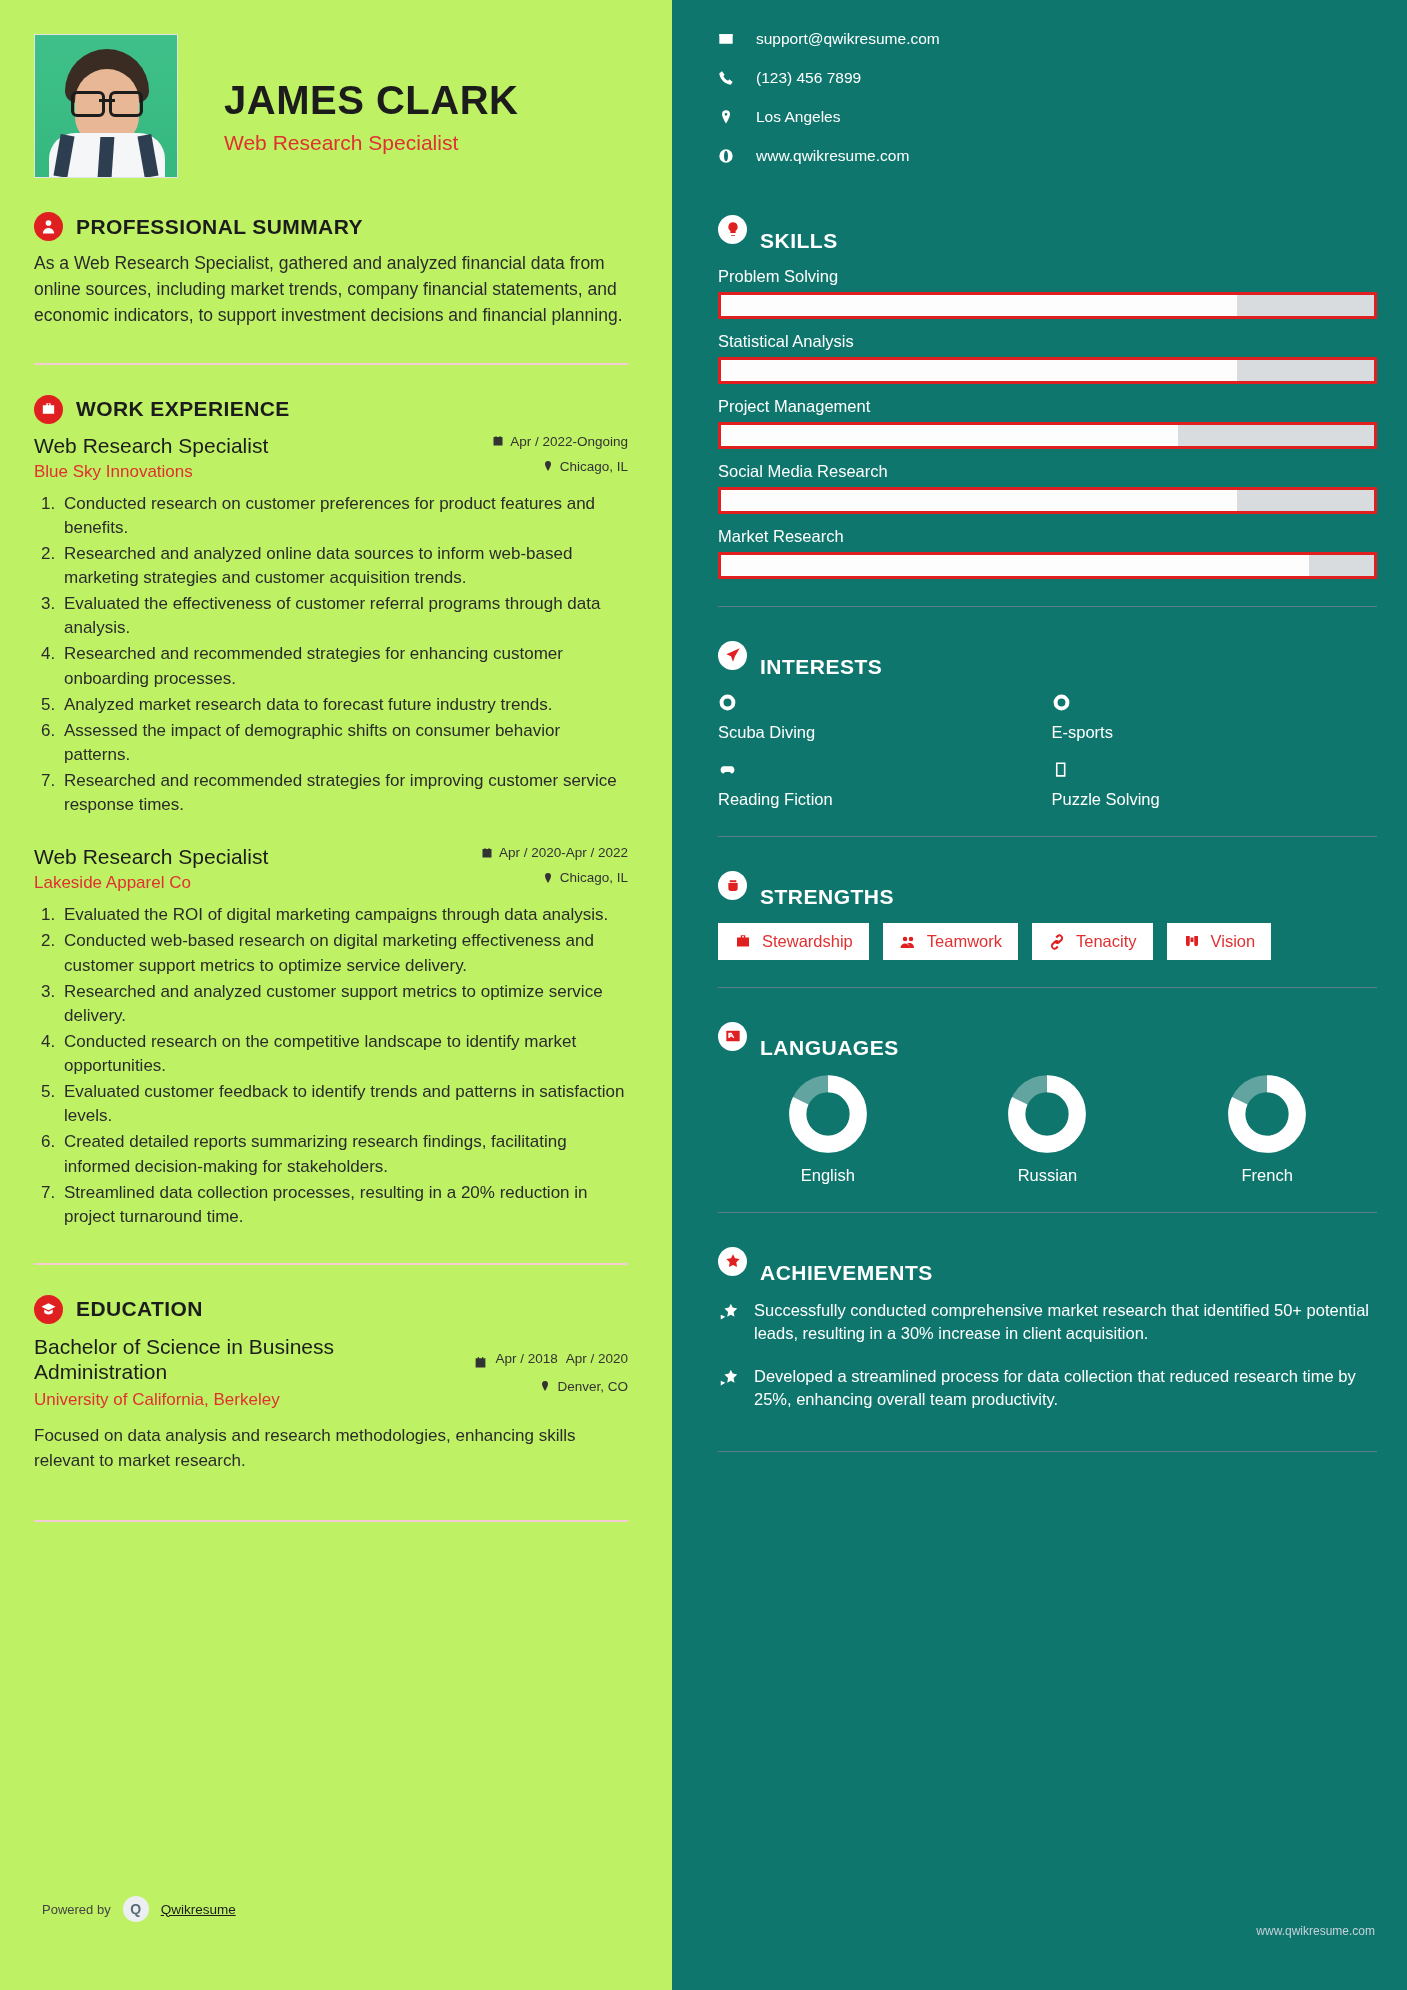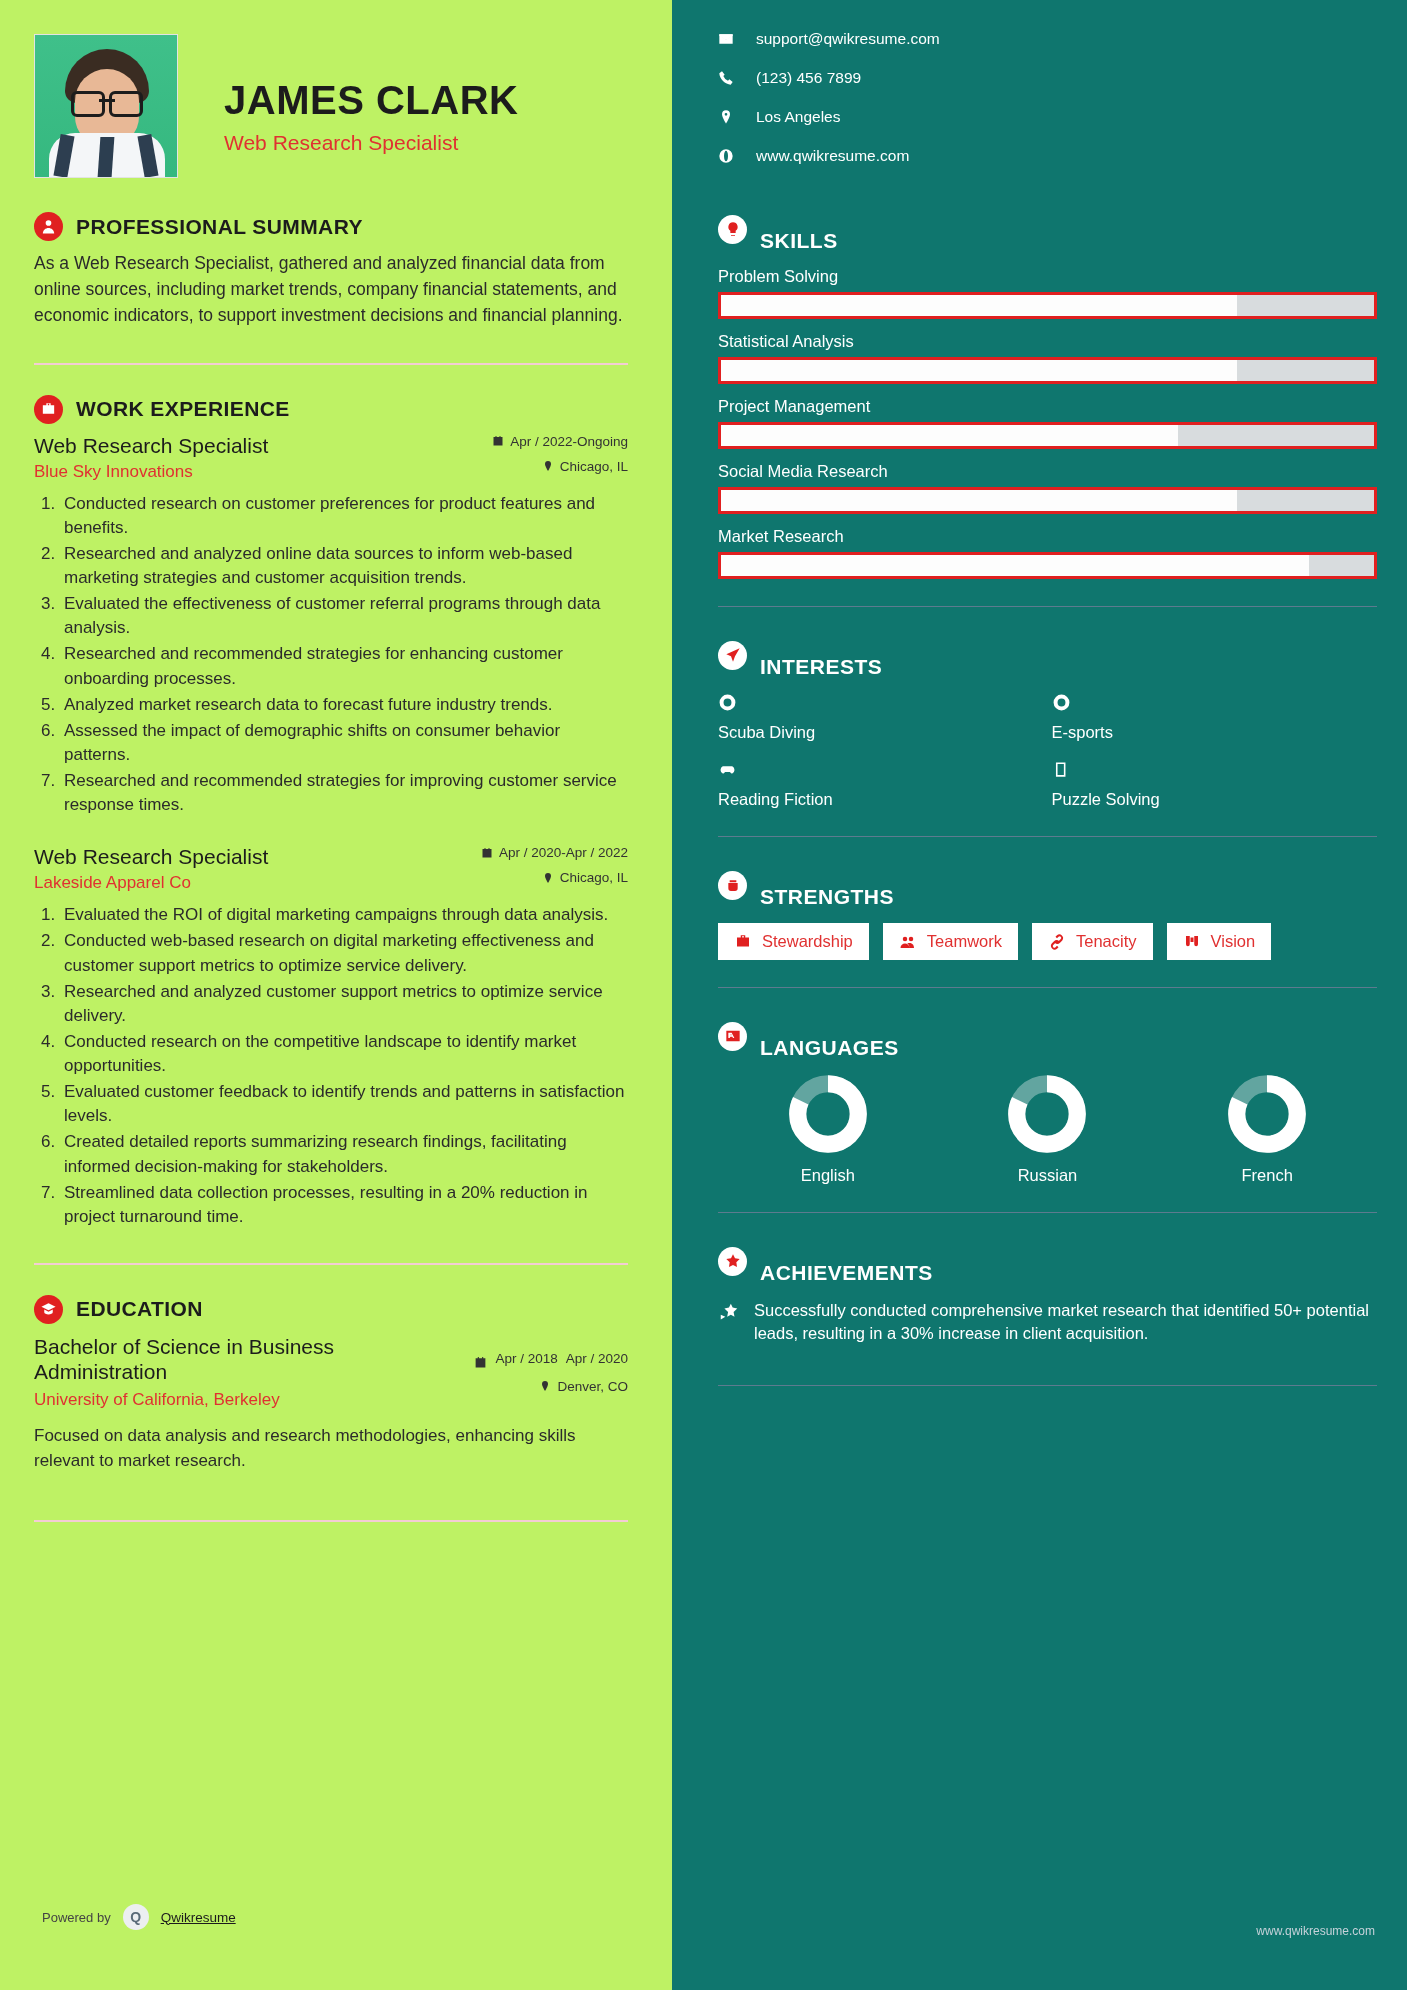--- a/index.html
+++ b/index.html
@@ -58,21 +58,21 @@
   ol.duties { margin:10px 0 0 26px; }
   ol.duties li { font-size:17px; line-height:1.42; color:#2b2b2b; margin-bottom:2px; padding-left:4px; }
 
   .edu-row { display:flex; justify-content:space-between; align-items:center; gap:10px; }
   .edu-ttl { font-size:21px; color:#1c1c1c; max-width:330px; line-height:1.2; }
   .edu-sc  { font-size:17px; color:#e03131; margin-top:6px; }
   .edu-dates { display:flex; align-items:flex-start; gap:8px; font-size:13.5px; color:#333; }
   .edu-dates .dt { text-align:center; line-height:1.25; }
   .edu-desc { font-size:17px; line-height:1.45; color:#2b2b2b; margin-top:14px; }
 
-  .pw { position:absolute; left:42px; bottom:60px; display:flex; align-items:center; gap:12px; }
+  .pw { position:absolute; left:42px; bottom:68px; display:flex; align-items:center; gap:12px; }
   .pw-l { font-size:13px; color:#444; }
   .pw-logo { width:26px;height:26px;border-radius:50%;background:#eceff1;display:flex;align-items:center;justify-content:center;font-size:14px;color:#5a6b78;font-weight:bold;}
   .pw-n { font-size:13.5px; color:#1c1c1c; text-decoration:underline; }
 
   
   .right { width:735px; background:#0f766e; padding:30px 30px 0 46px; color:#fff; position:relative; }
 
   .ci { display:flex; align-items:center; gap:22px; margin-bottom:21px; font-size:15.5px; }
   .ci svg{width:16px;height:16px;fill:#fff;flex:0 0 16px;}
 
@@ -447,18 +447,24 @@
           </svg>
       </span>
       <span class="r-tt">ACHIEVEMENTS</span>
     </div>
     <div class="ach">
       <svg viewBox="0 0 24 24">
           <path d="M14 2l2 4 5 1-4 4 1 5-4-2-4 2 1-5-4-4 5-1zM3 14l5 2-5 3z"></path>
         </svg>
       <div class="ach-t">Successfully conducted comprehensive market research that identified 50+ potential leads, resulting in a 30% increase in client acquisition.</div>
     </div>
+    <div class="ach">
+      <svg viewBox="0 0 24 24">
+          <path d="M14 2l2 4 5 1-4 4 1 5-4-2-4 2 1-5-4-4 5-1zM3 14l5 2-5 3z"></path>
+        </svg>
+      <div class="ach-t">Developed a streamlined process for data collection that reduced research time by 25%, enhancing overall team productivity.</div>
+    </div>
 
     <div class="r-div" style="margin-top:40px;"></div>
 
     <div class="r-foot">www.qwikresume.com</div>
   </div>
 </div>
 
 </body></html>

